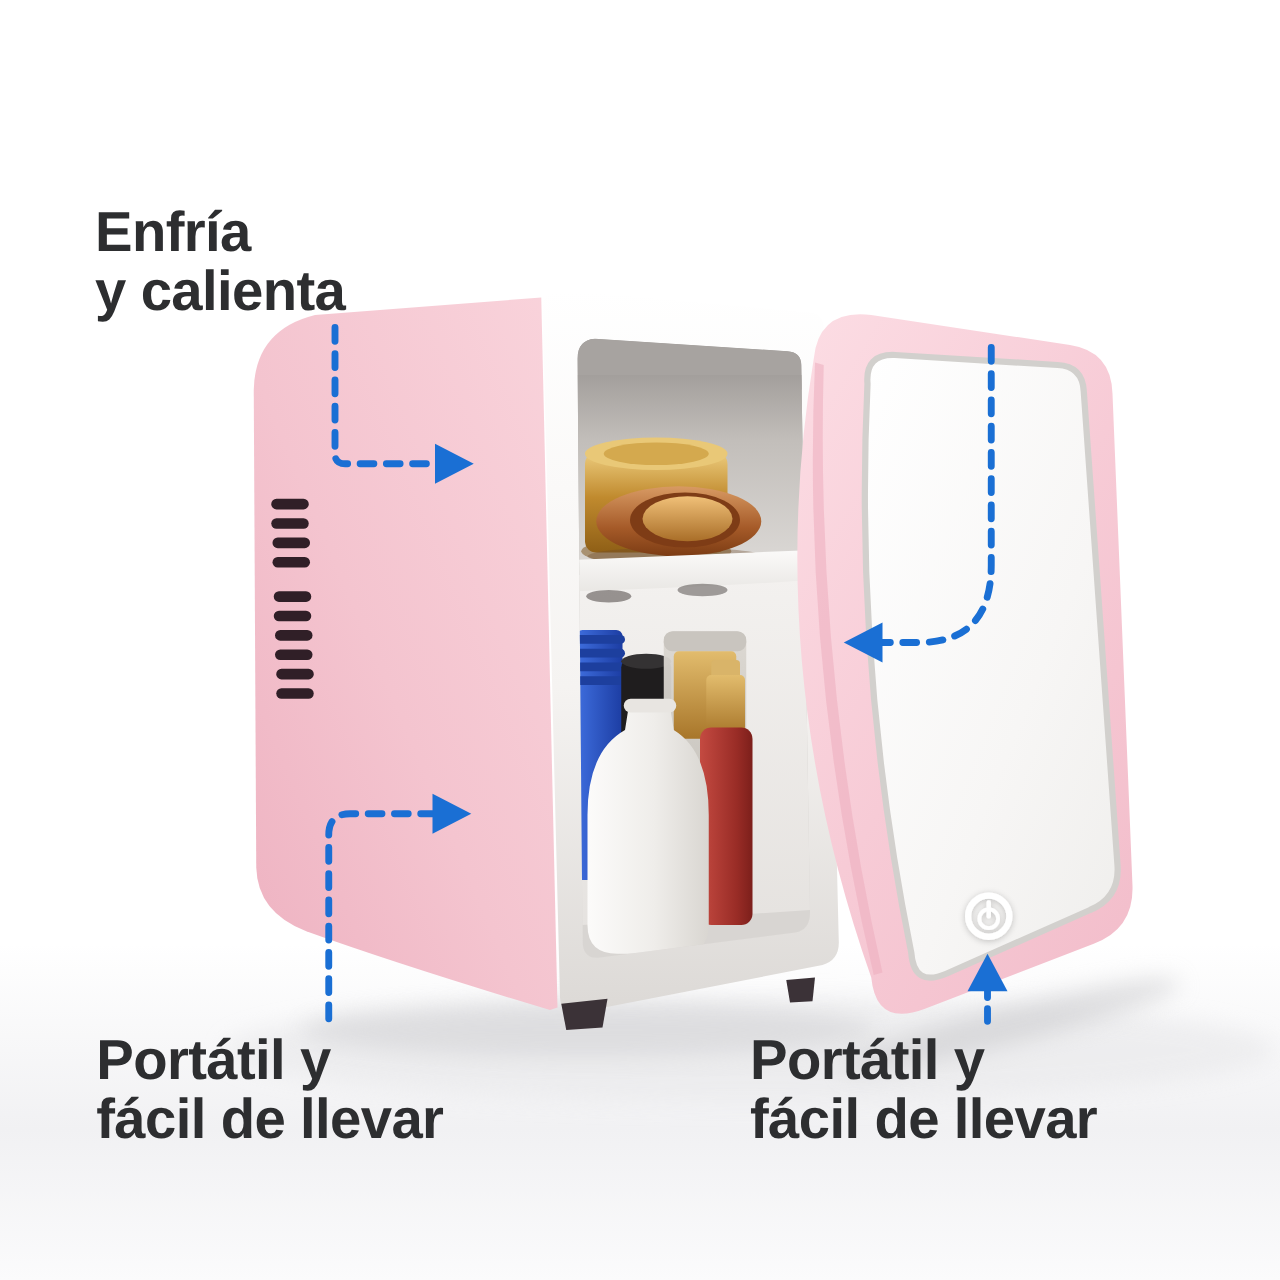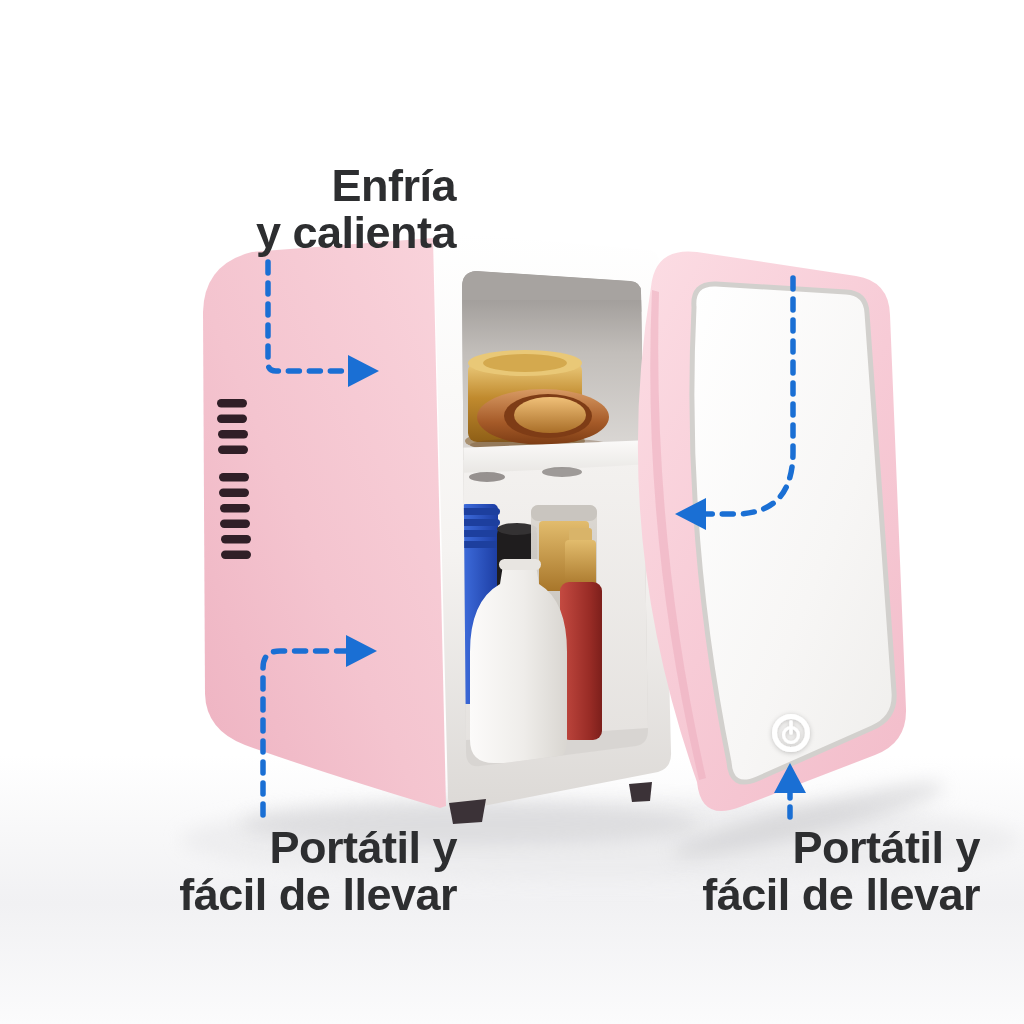--- a/index.html
+++ b/index.html
@@ -2,21 +2,21 @@
 <html><head>
 <meta charset="utf-8">
 <style>
   html,body{margin:0;padding:0;background:#ffffff;}
   .stage{
     position:relative;width:1024px;height:1024px;background:#ffffff;
     overflow:hidden;font-family:"Liberation Sans",sans-serif;
   }
   .scene{position:absolute;left:0;top:0;width:1024px;height:1024px;}
   .label{
-    position:absolute;width:380px;text-align:right;
+    position:absolute;width:380px;text-align:left;
     font-weight:700;font-size:45px;line-height:47px;
     color:#2d2e30;letter-spacing:-0.5px;
   }
   .label .line{white-space:nowrap;}
 </style>
 </head>
 <body>
 
 <div class="stage">
 

